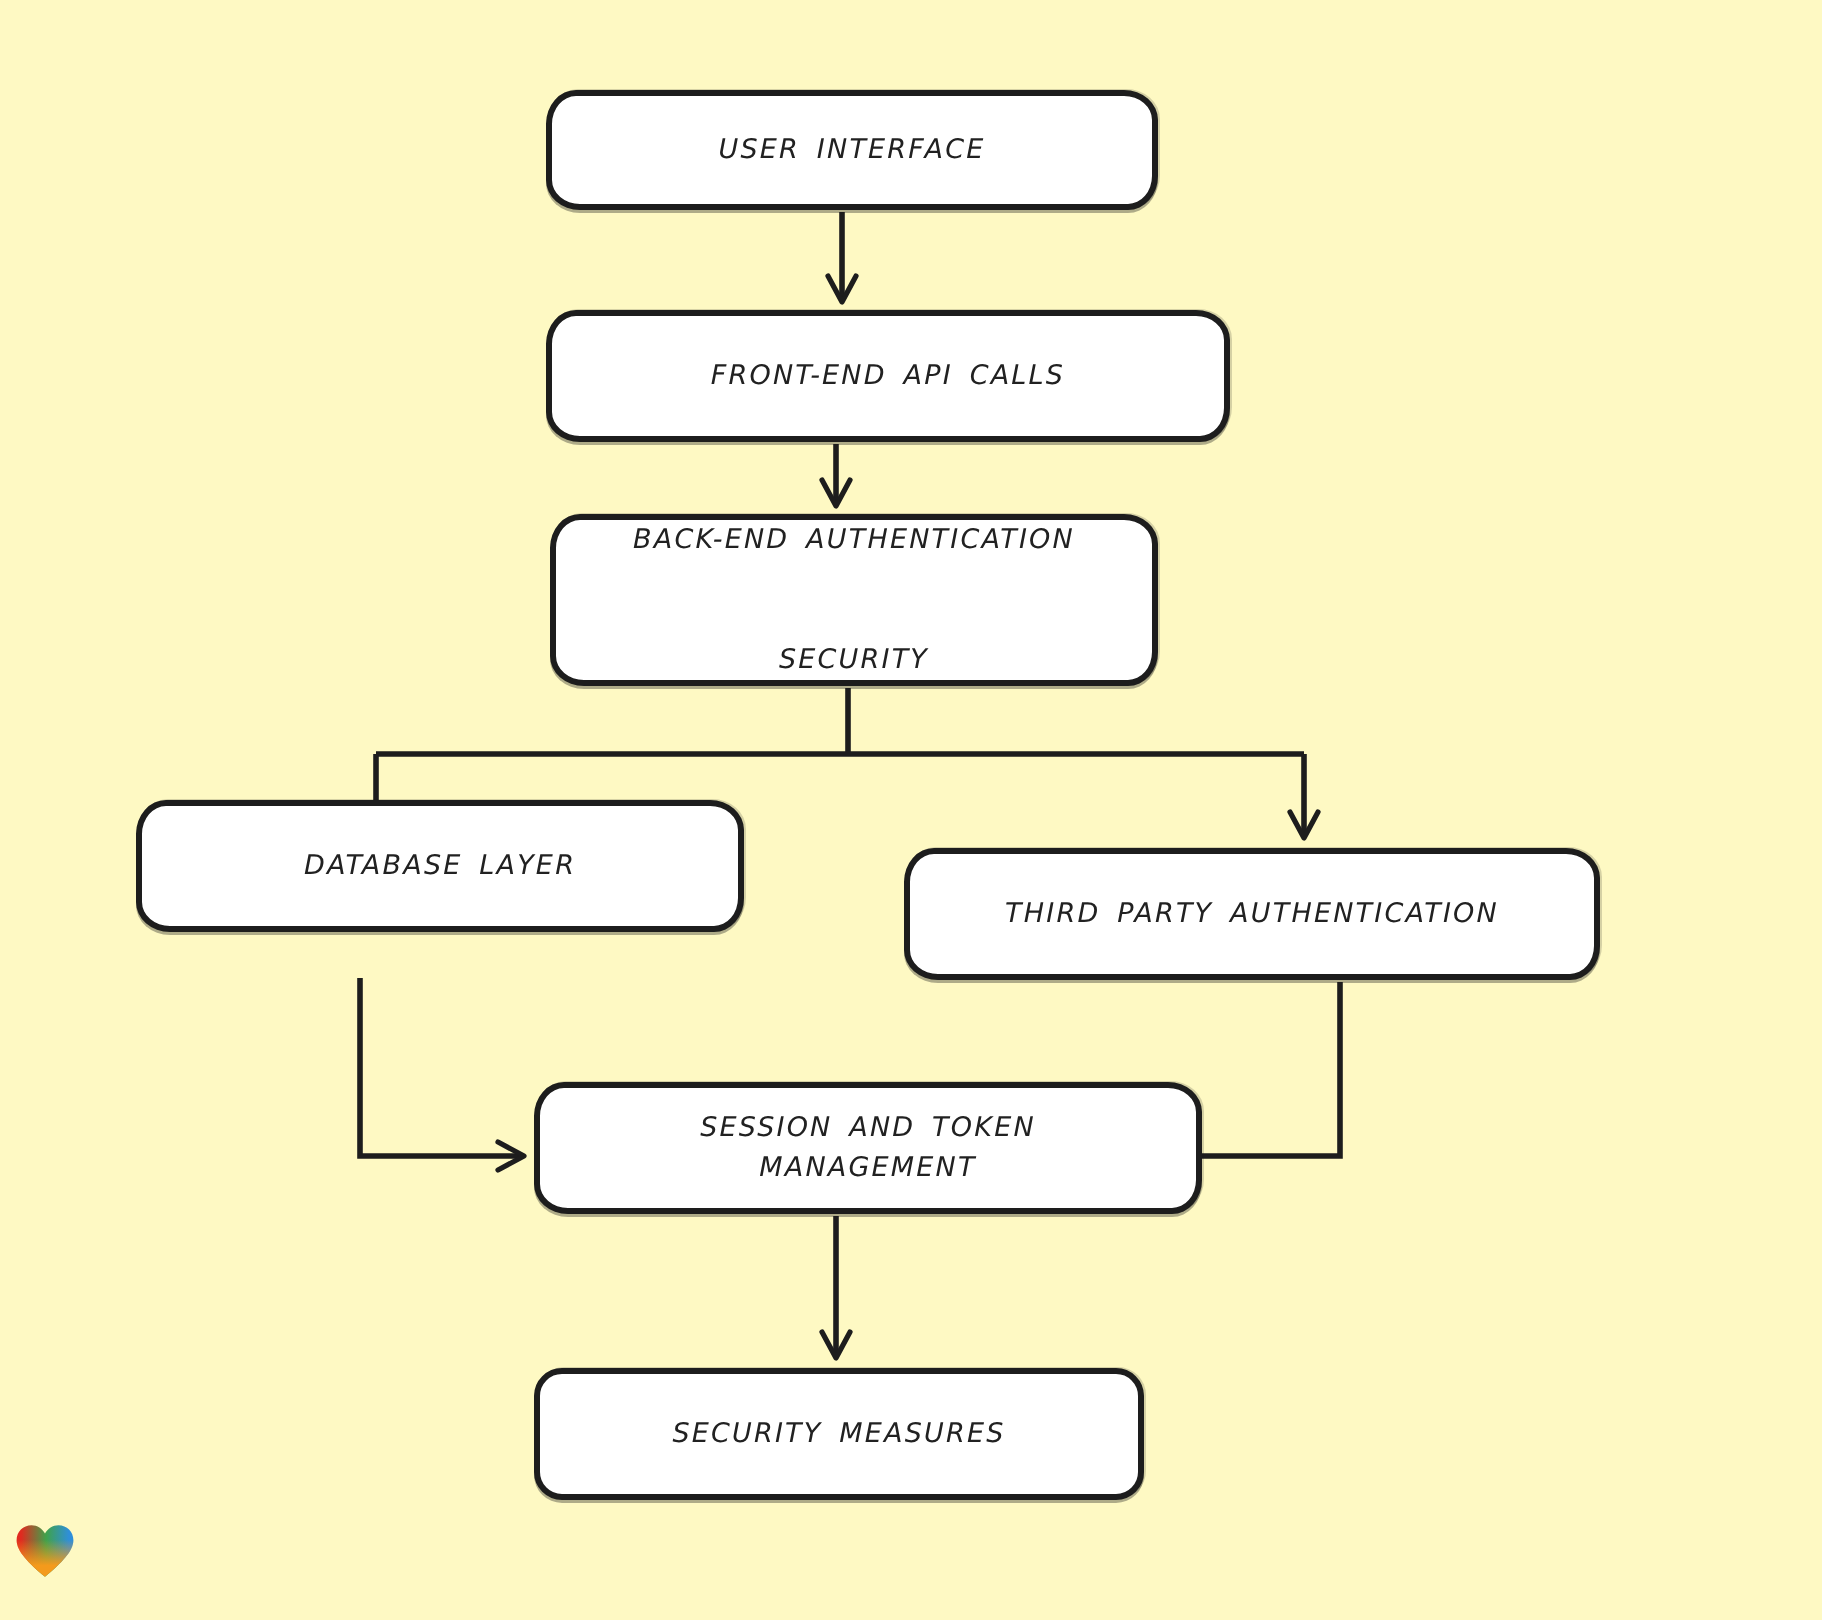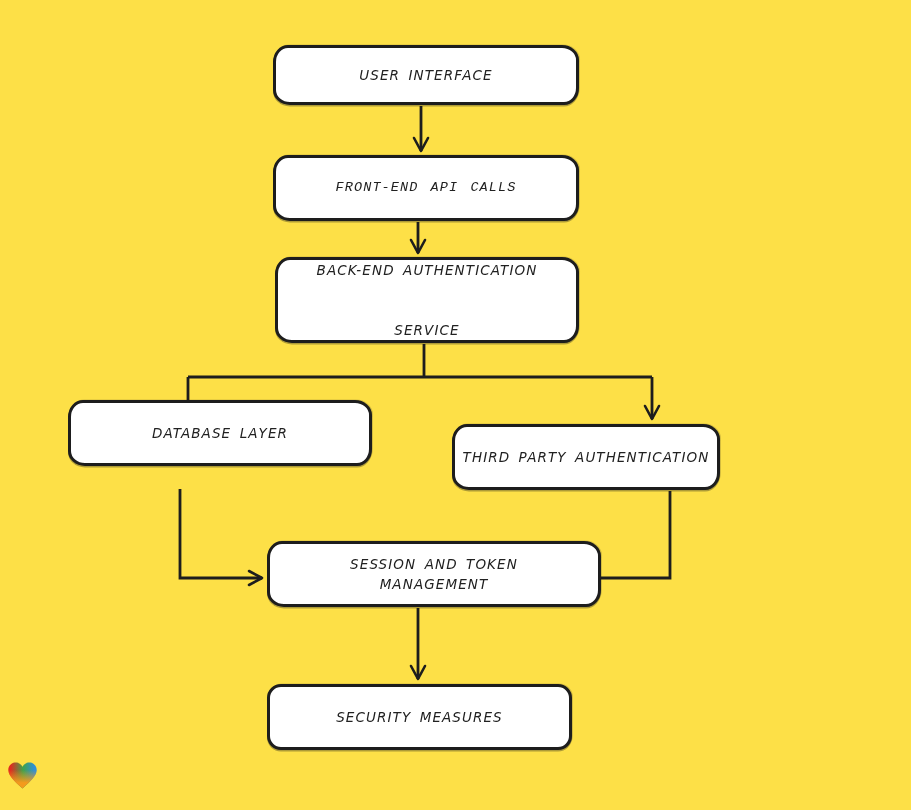--- a/index.html
+++ b/index.html
@@ -3,21 +3,21 @@
 <meta charset="utf-8">
 <style>
   * { margin: 0; padding: 0; box-sizing: border-box; }
   html, body { background: #ffffff; }
   body {
     font-family: "DejaVu Sans", "Liberation Sans", sans-serif;
     width: 911px; height: 810px; position: relative; overflow: hidden;
   }
   #canvas {
     position: absolute; left: 0; top: 0; width: 911px; height: 810px;
-    background: #fde047;
+    background: #fef9c3;
   }
   .edge-layer {
     position: absolute; left: 0; top: 0; width: 911px; height: 810px;
     pointer-events: none;
   }
   .node {
     position: absolute;
     background: #ffffff;
     border: 3px solid #1d1d1d;
     border-radius: 15px 17px 15px 17px / 17px 15px 17px 15px;
@@ -63,34 +63,34 @@
 
     <path d="M670,491 L670,578 L577,578" fill="none" stroke="#1d1d1d" stroke-width="2.8" stroke-linejoin="miter" marker-end="url(#arrowV)"></path>
 
     <path d="M418,608 L418,679" fill="none" stroke="#1d1d1d" stroke-width="2.8" marker-end="url(#arrowV)"></path>
   </svg>
 
   <div class="node" style="left:273px; top:45px; width:306px; height:60px;">
     <span class="node-label">USER INTERFACE</span>
   </div>
 
-  <div class="node" style="left:273px; top:155px; width:306px; height:66px;font-family:Liberation Mono, monospace;">
+  <div class="node" style="left:273px; top:155px; width:342px; height:66px;">
     <span class="node-label">FRONT-END API CALLS</span>
   </div>
 
   <div class="node" style="left:275px; top:257px; width:304px; height:86px;gap:40px;">
     <span class="node-label">BACK-END AUTHENTICATION</span>
-    <span class="node-label">SERVICE</span>
+    <span class="node-label">SECURITY</span>
   </div>
 
   <div class="node" style="left:68px; top:400px; width:304px; height:66px;">
     <span class="node-label">DATABASE LAYER</span>
   </div>
 
-  <div class="node" style="left:452px; top:424px; width:268px; height:66px;">
+  <div class="node" style="left:452px; top:424px; width:348px; height:66px;">
     <span class="node-label">THIRD PARTY AUTHENTICATION</span>
   </div>
 
   <div class="node" style="left:267px; top:541px; width:334px; height:66px;">
     <span class="node-label">SESSION AND TOKEN</span>
     <span class="node-label">MANAGEMENT</span>
   </div>
 
   <div class="node" style="left:267px; top:684px; width:305px; height:66px;border-radius:14px;">
     <span class="node-label">SECURITY MEASURES</span>

